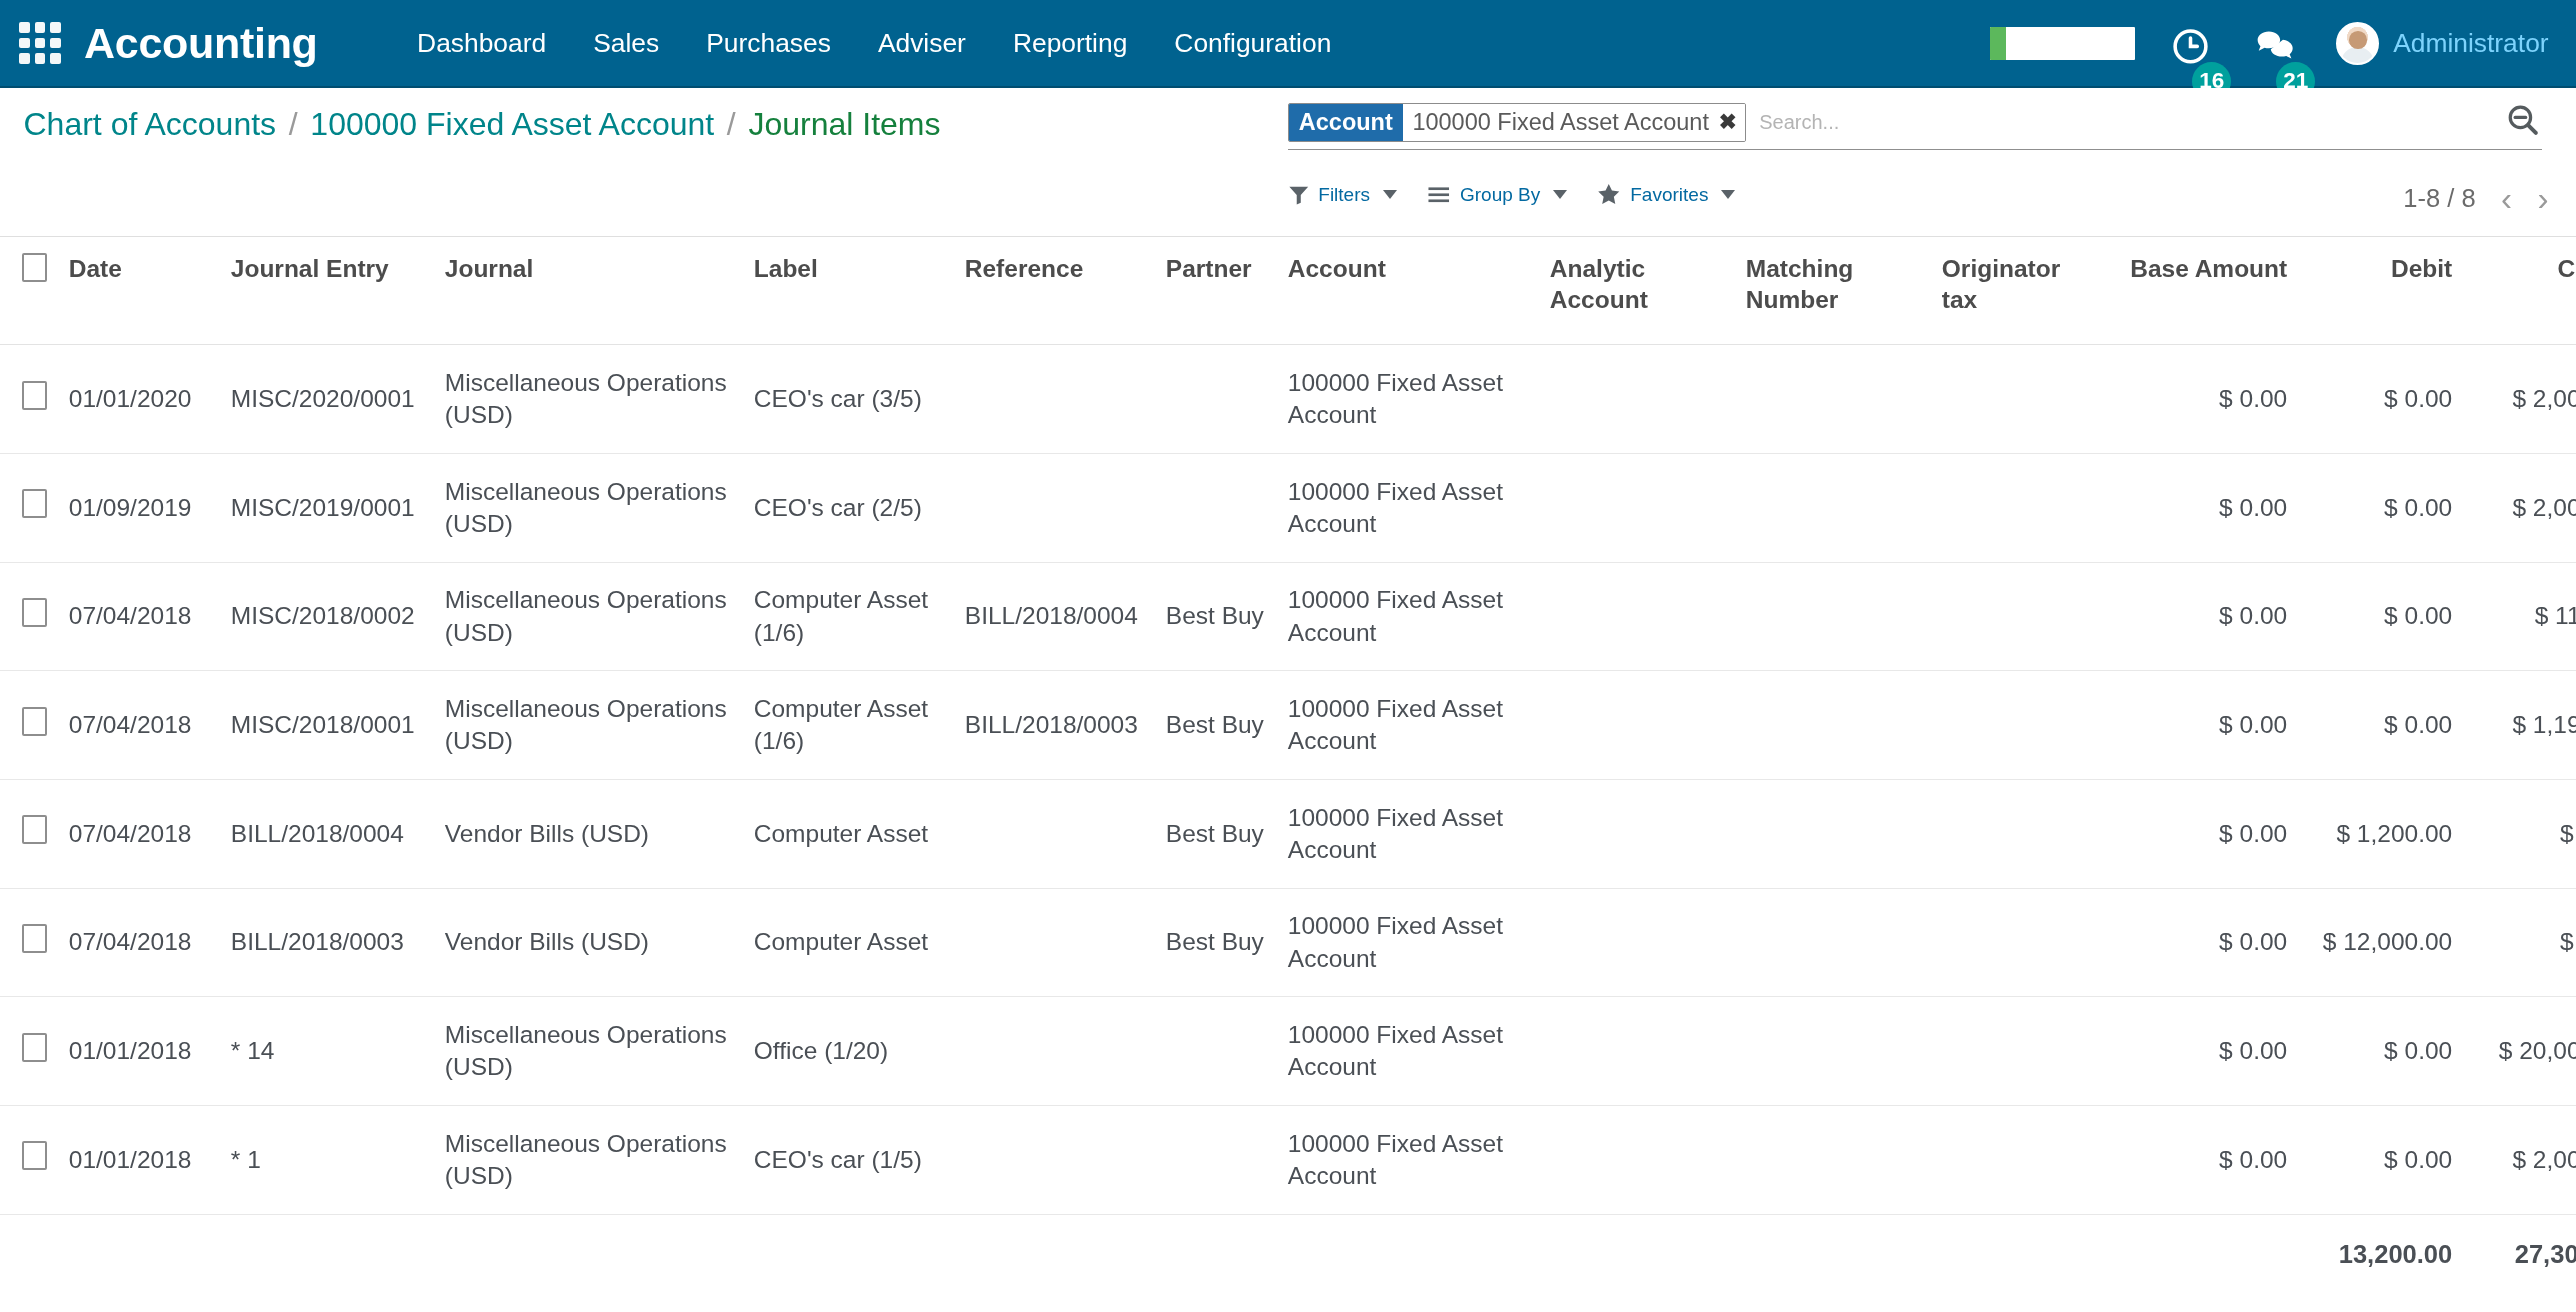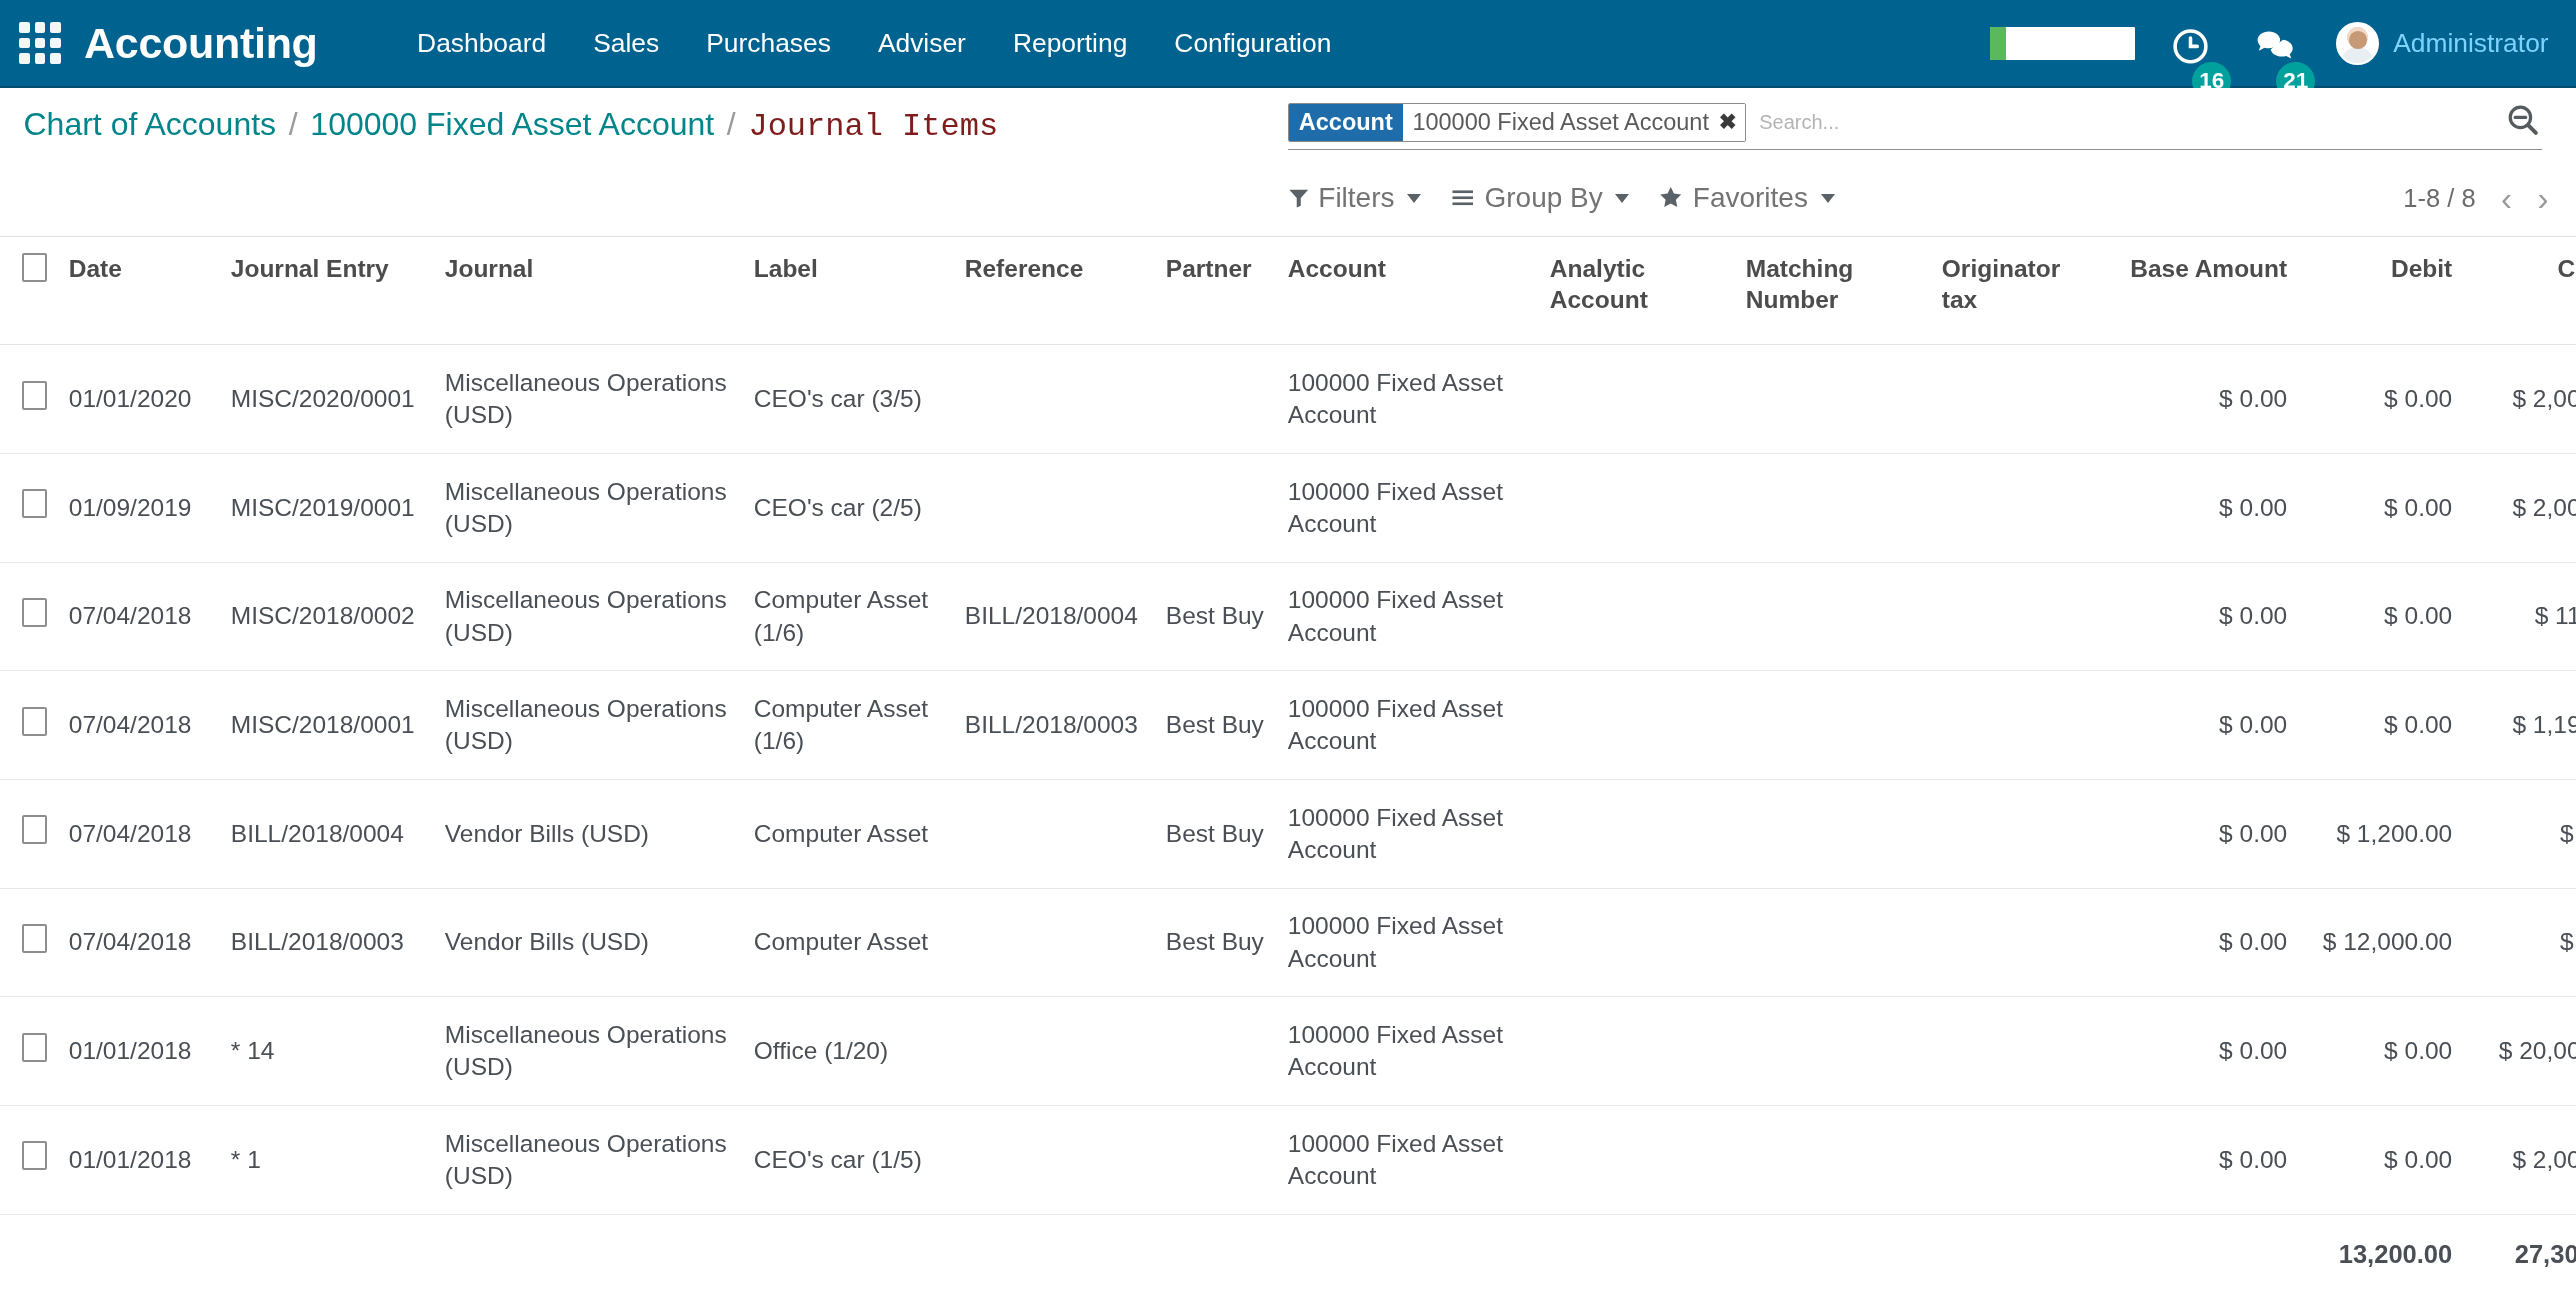--- a/index.html
+++ b/index.html
@@ -112,21 +112,21 @@
   }
   .breadcrumb {
     position: absolute;
     left: 23.5px; top: 17.6px;
     font-size: 32px;
     display: flex; align-items: baseline; gap: 0;
     white-space: nowrap;
   }
   .bc-link { color: #00858a; cursor: pointer; }
   .bc-sep { color: #9a9a9a; margin: 0 12.7px; }
-  .bc-active { color: #7f1d1d; font-family: Liberation Mono, monospace; }
+  .bc-active { color: #15803d; }
 
   .searchview {
     position: absolute;
     left: 1288px; top: 13.7px;
     width: 1254px;
     border-bottom: 1px solid #8f8f8f;
     display: flex;
     align-items: center;
     padding-bottom: 5.9px;
   }
@@ -164,22 +164,22 @@
   }
   .search-icon { margin-left: 9.8px; cursor: pointer; }
 
   .cp-buttons {
     position: absolute;
     left: 1288px; top: 94px;
     display: flex; align-items: center; gap: 29px;
   }
   .cp-btn {
     display: flex; align-items: center; gap: 8.8px;
-    color: #737373;
-    font-size: 28px;
+    color: #0369a1;
+    font-size: 19px;
     cursor: pointer;
     white-space: nowrap;
   }
   .caret {
     width: 0; height: 0;
     border-left: 7.8px solid transparent;
     border-right: 7.8px solid transparent;
     border-top: 9.8px solid #5a6268;
     margin-left: 3.9px;
   }

